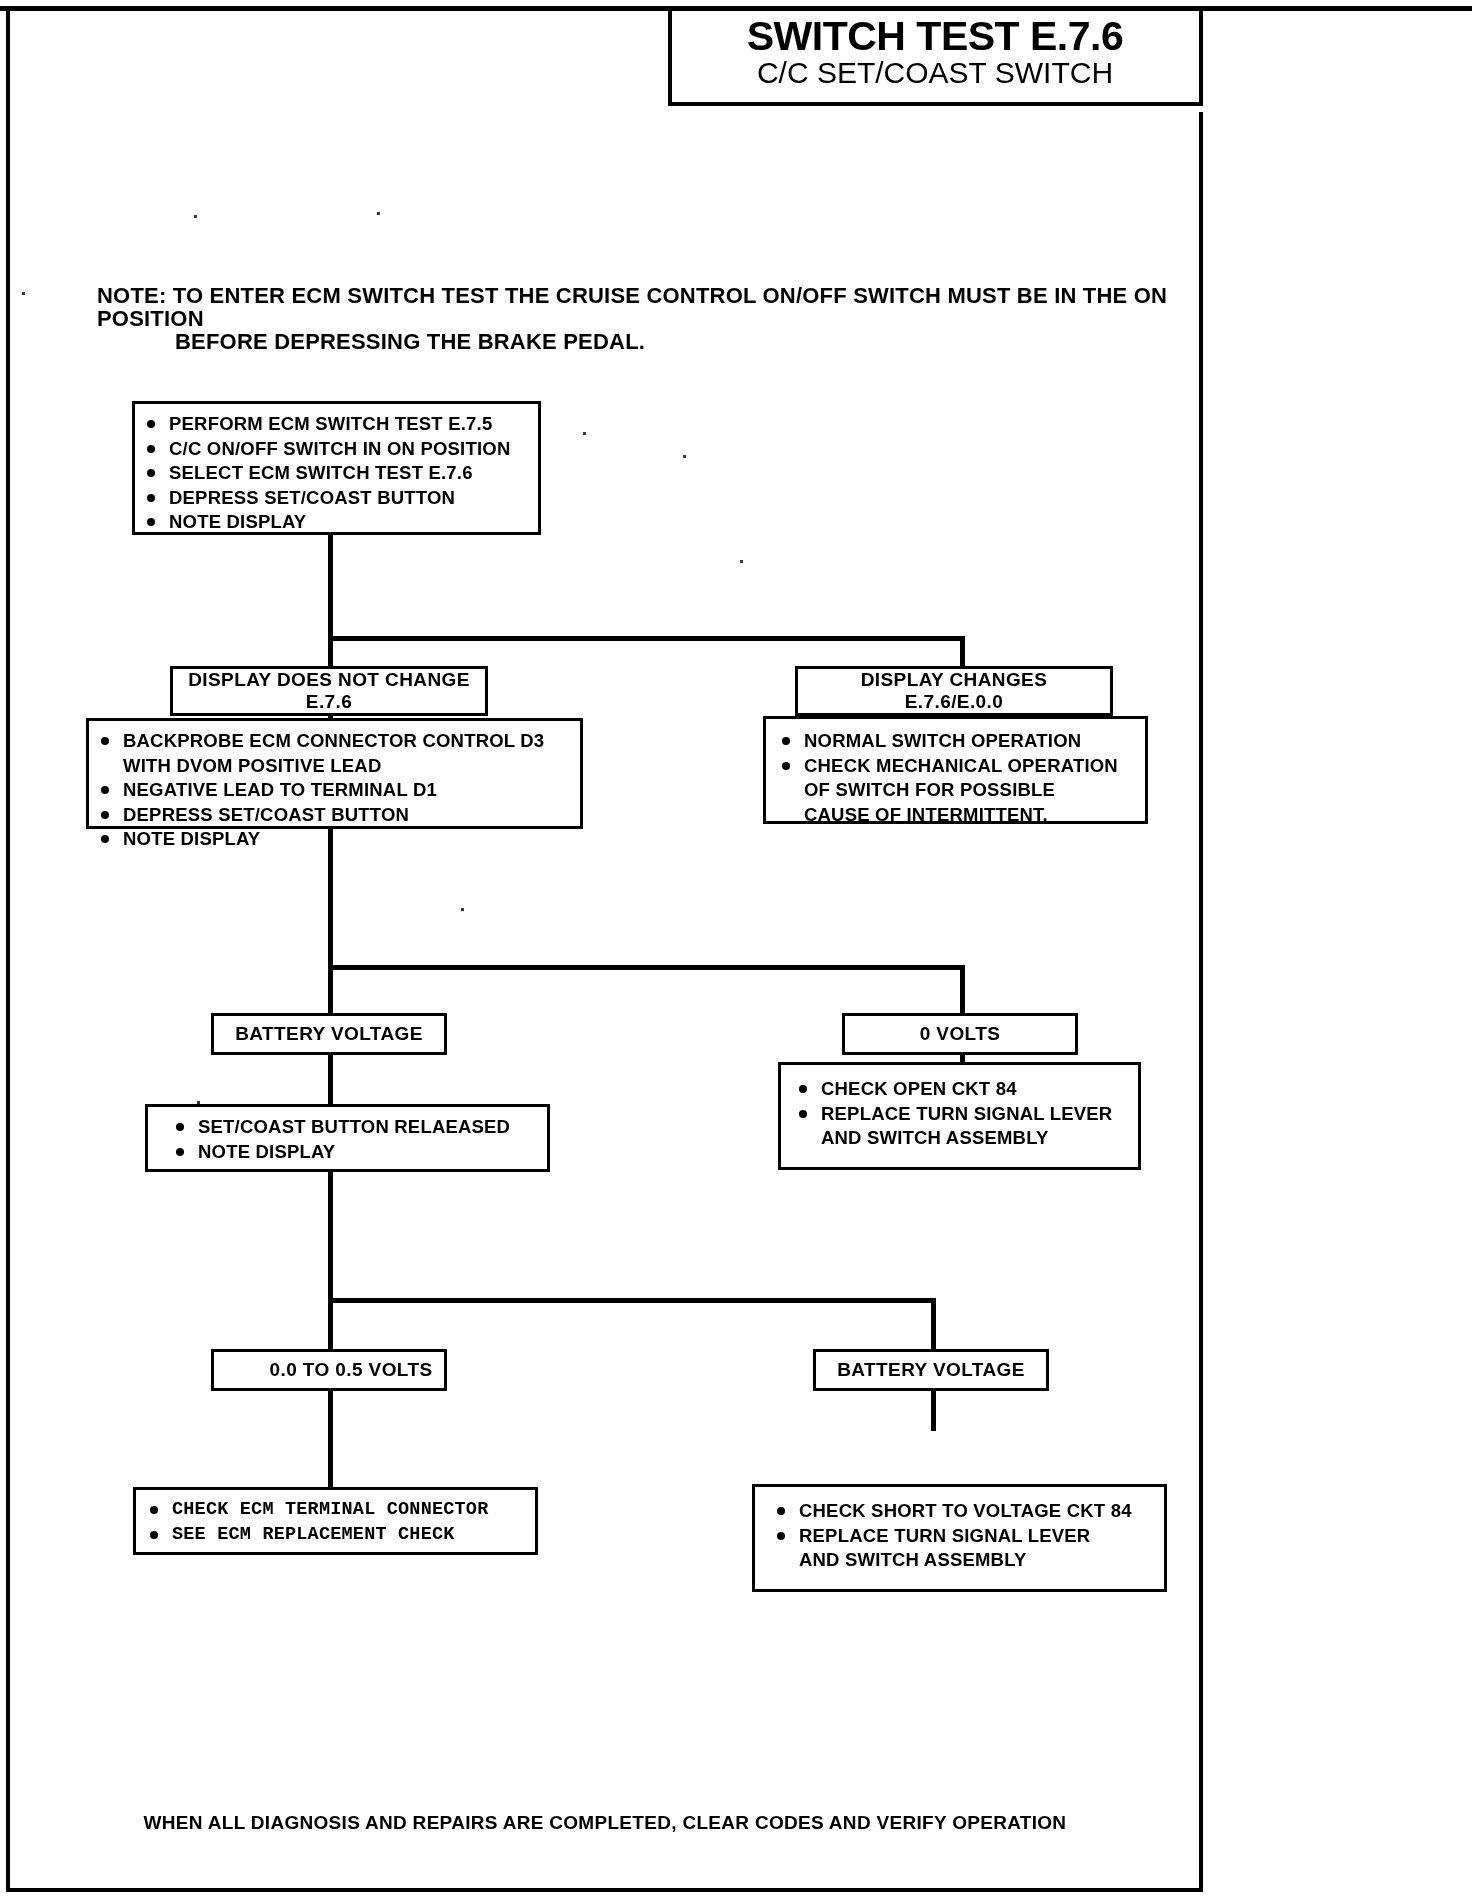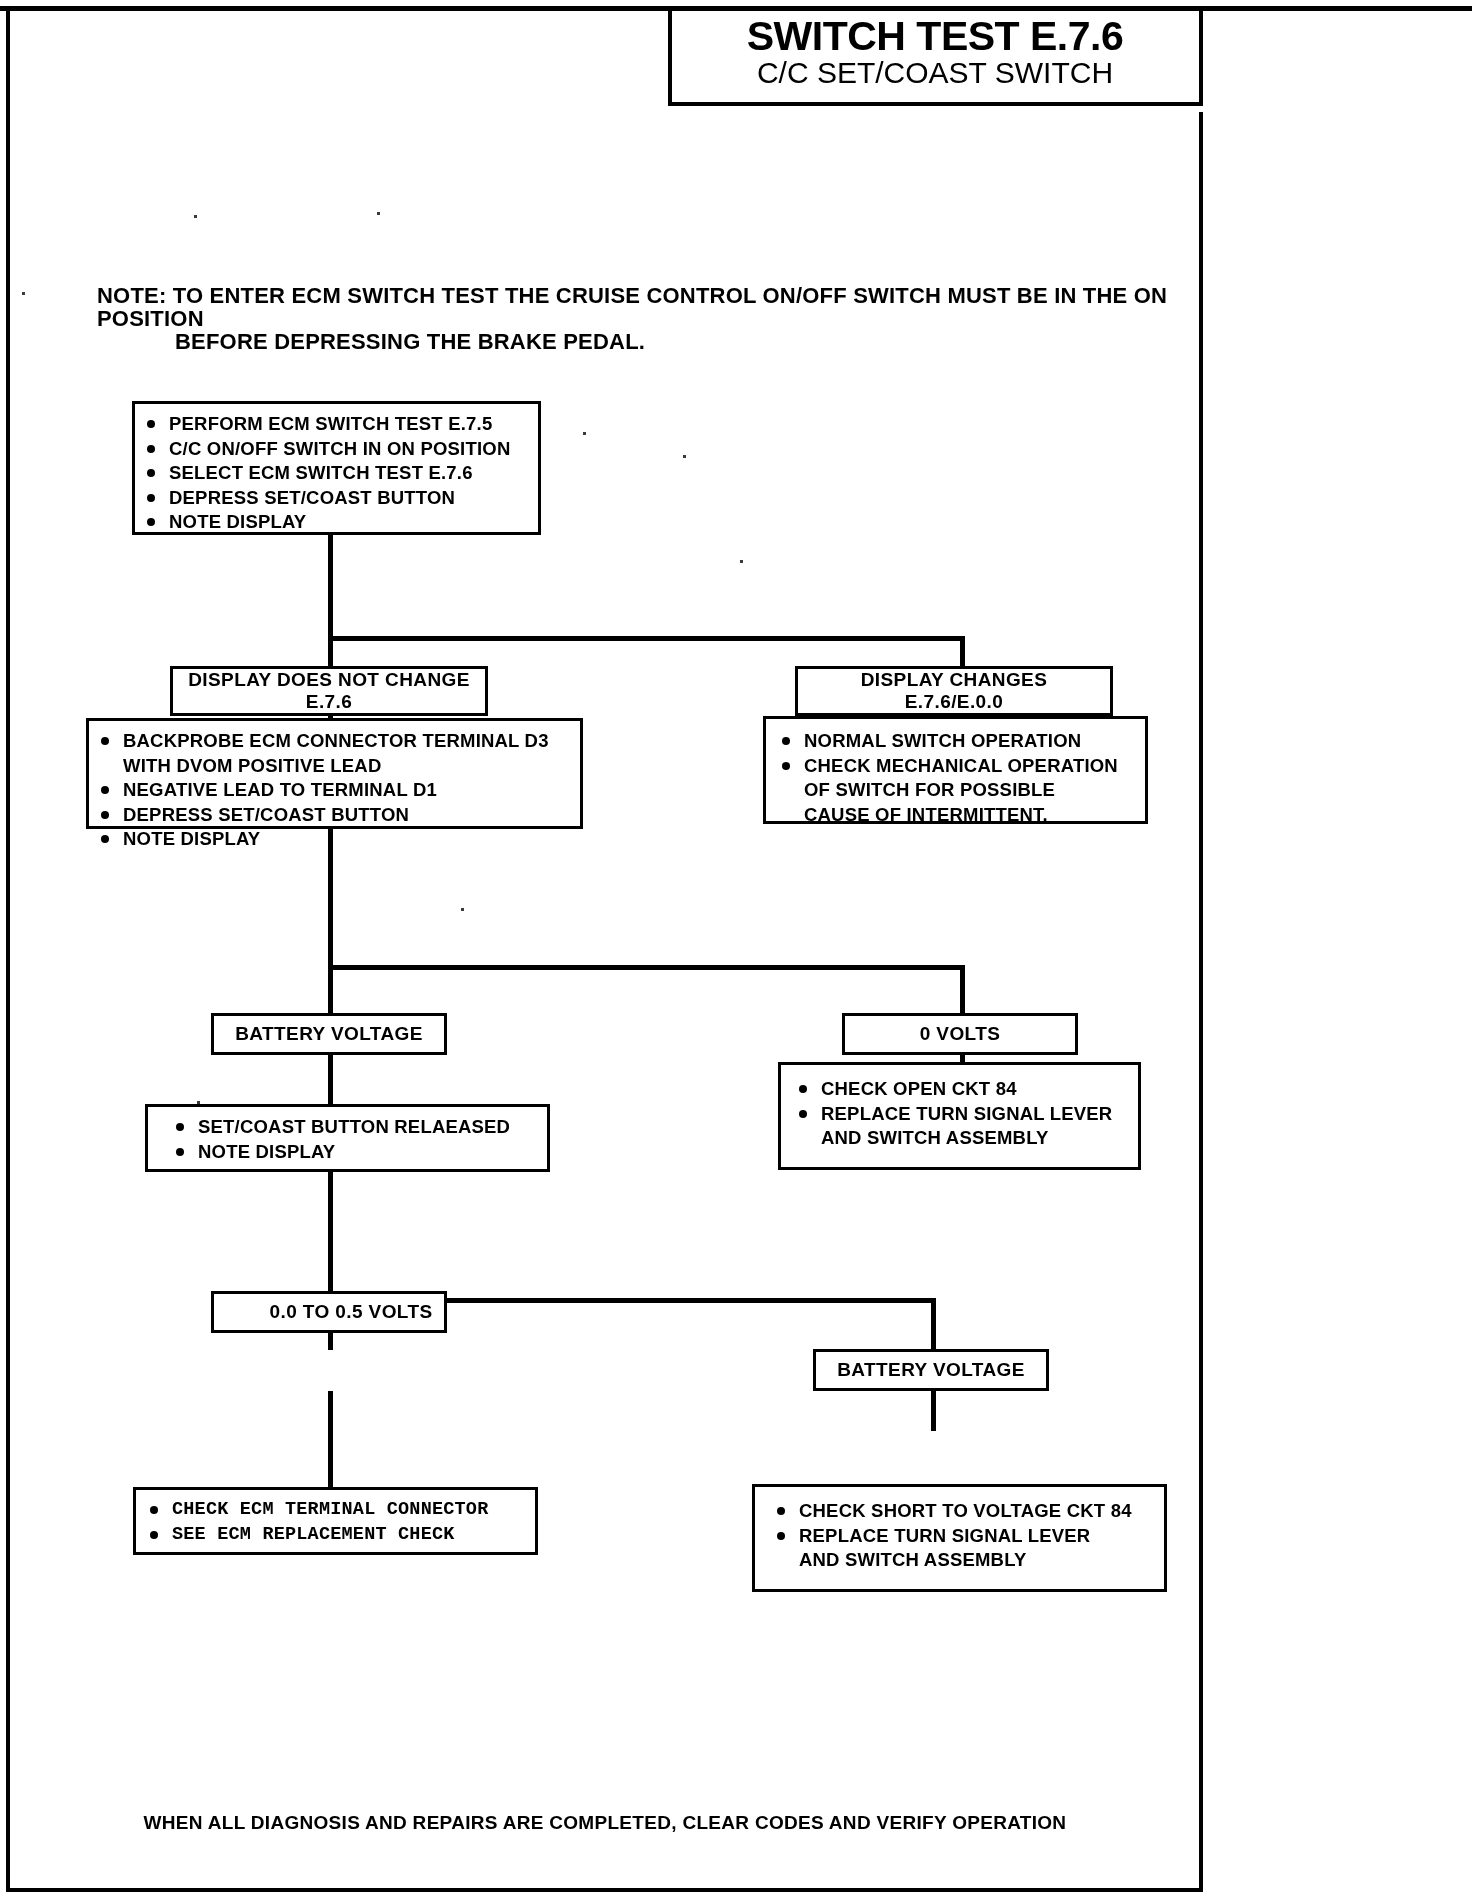--- a/index.html
+++ b/index.html
@@ -195,21 +195,21 @@
     </div>
   </div>
 
   <div class="conn" style="left:328px; top:716px; width:5px; height:16px;"></div>
   <div class="conn" style="left:960px; top:716px; width:5px; height:-0px;"></div>
 
   <div class="box" style="left:86px; top:718px; width:497px; height:111px;">
     <ul style="padding:8px 0 0 8px;">
       <li>
         <span class="bullet"></span>
-        <span>BACKPROBE ECM CONNECTOR TERMINAL D3</span>
+        <span>BACKPROBE ECM CONNECTOR CONTROL D3</span>
         <span class="cont">WITH DVOM POSITIVE LEAD</span>
       </li>
       <li><span class="bullet"></span><span>NEGATIVE LEAD TO TERMINAL D1</span></li>
       <li><span class="bullet"></span><span>DEPRESS SET/COAST BUTTON</span></li>
       <li><span class="bullet"></span><span>NOTE DISPLAY</span></li>
     </ul>
   </div>
 
   <div class="box" style="left:763px; top:716px; width:385px; height:108px;">
     <ul style="padding:10px 0 0 12px;">
@@ -255,21 +255,21 @@
         <span class="cont">AND SWITCH ASSEMBLY</span>
       </li>
     </ul>
   </div>
 
   <div class="conn" style="left:328px; top:1172px; width:5px;   height:130px;"></div>
   <div class="conn" style="left:328px; top:1298px; width:608px; height:5px;"></div>
   <div class="conn" style="left:931px; top:1298px; width:5px;   height:52px;"></div>
   <div class="conn" style="left:328px; top:1298px; width:5px;   height:52px;"></div>
 
-  <div class="box label-box" style="left:211px; top:1291px; width:236px; height:42px;padding-left:44px;">
+  <div class="box label-box" style="left:211px; top:1349px; width:236px; height:42px;padding-left:44px;">
     <div class="lbl">0.0 TO 0.5 VOLTS</div>
   </div>
 
   <div class="box label-box" style="left:813px; top:1349px; width:236px; height:42px;">
     <div class="lbl">BATTERY VOLTAGE</div>
   </div>
 
   <div class="conn" style="left:328px; top:1391px; width:5px; height:48px;"></div>
   <div class="conn" style="left:931px; top:1391px; width:5px; height:40px;"></div>
 

